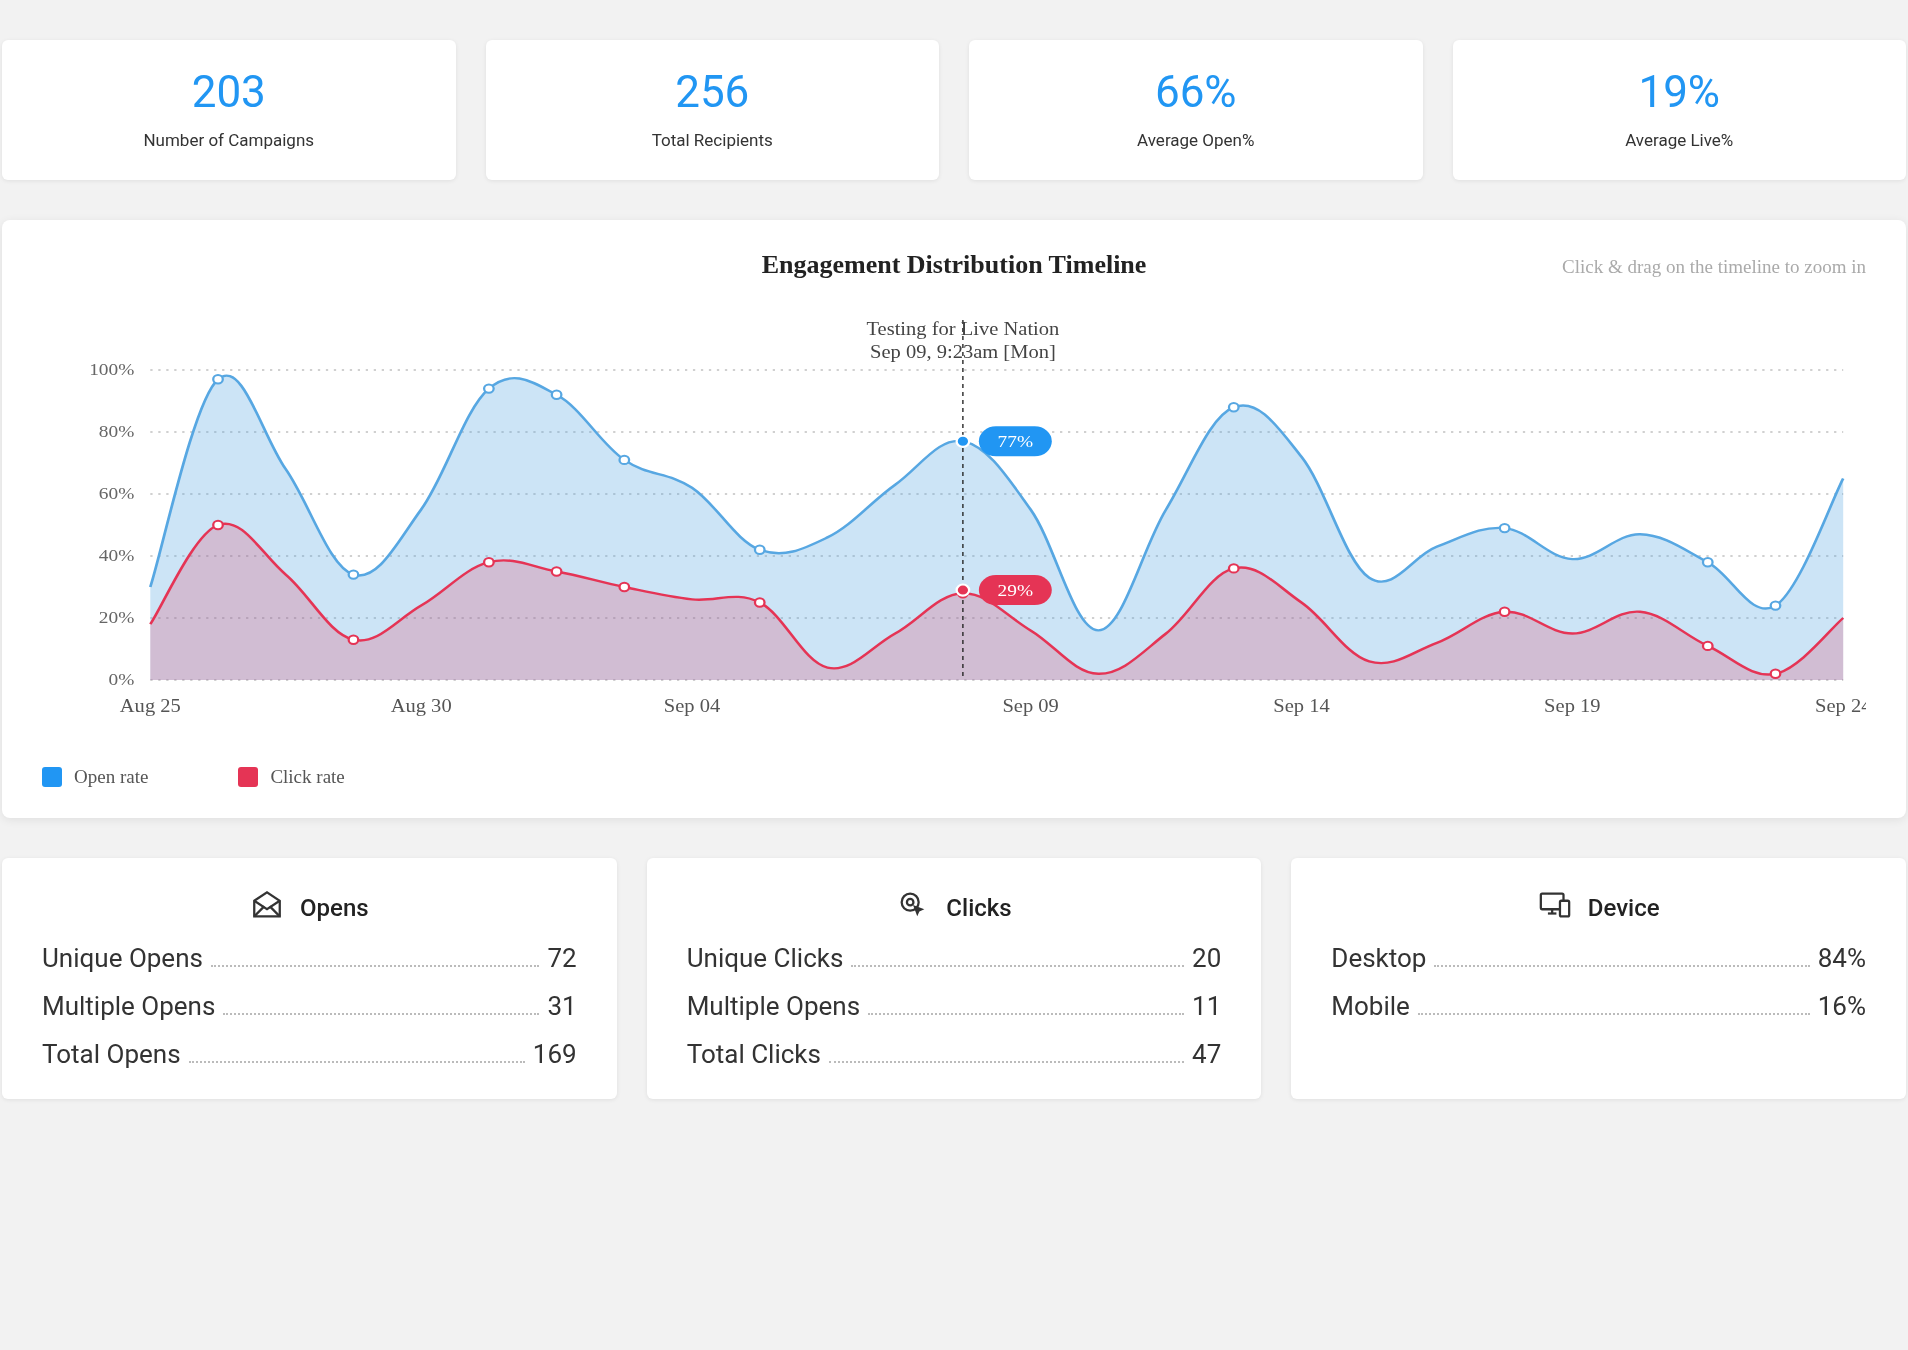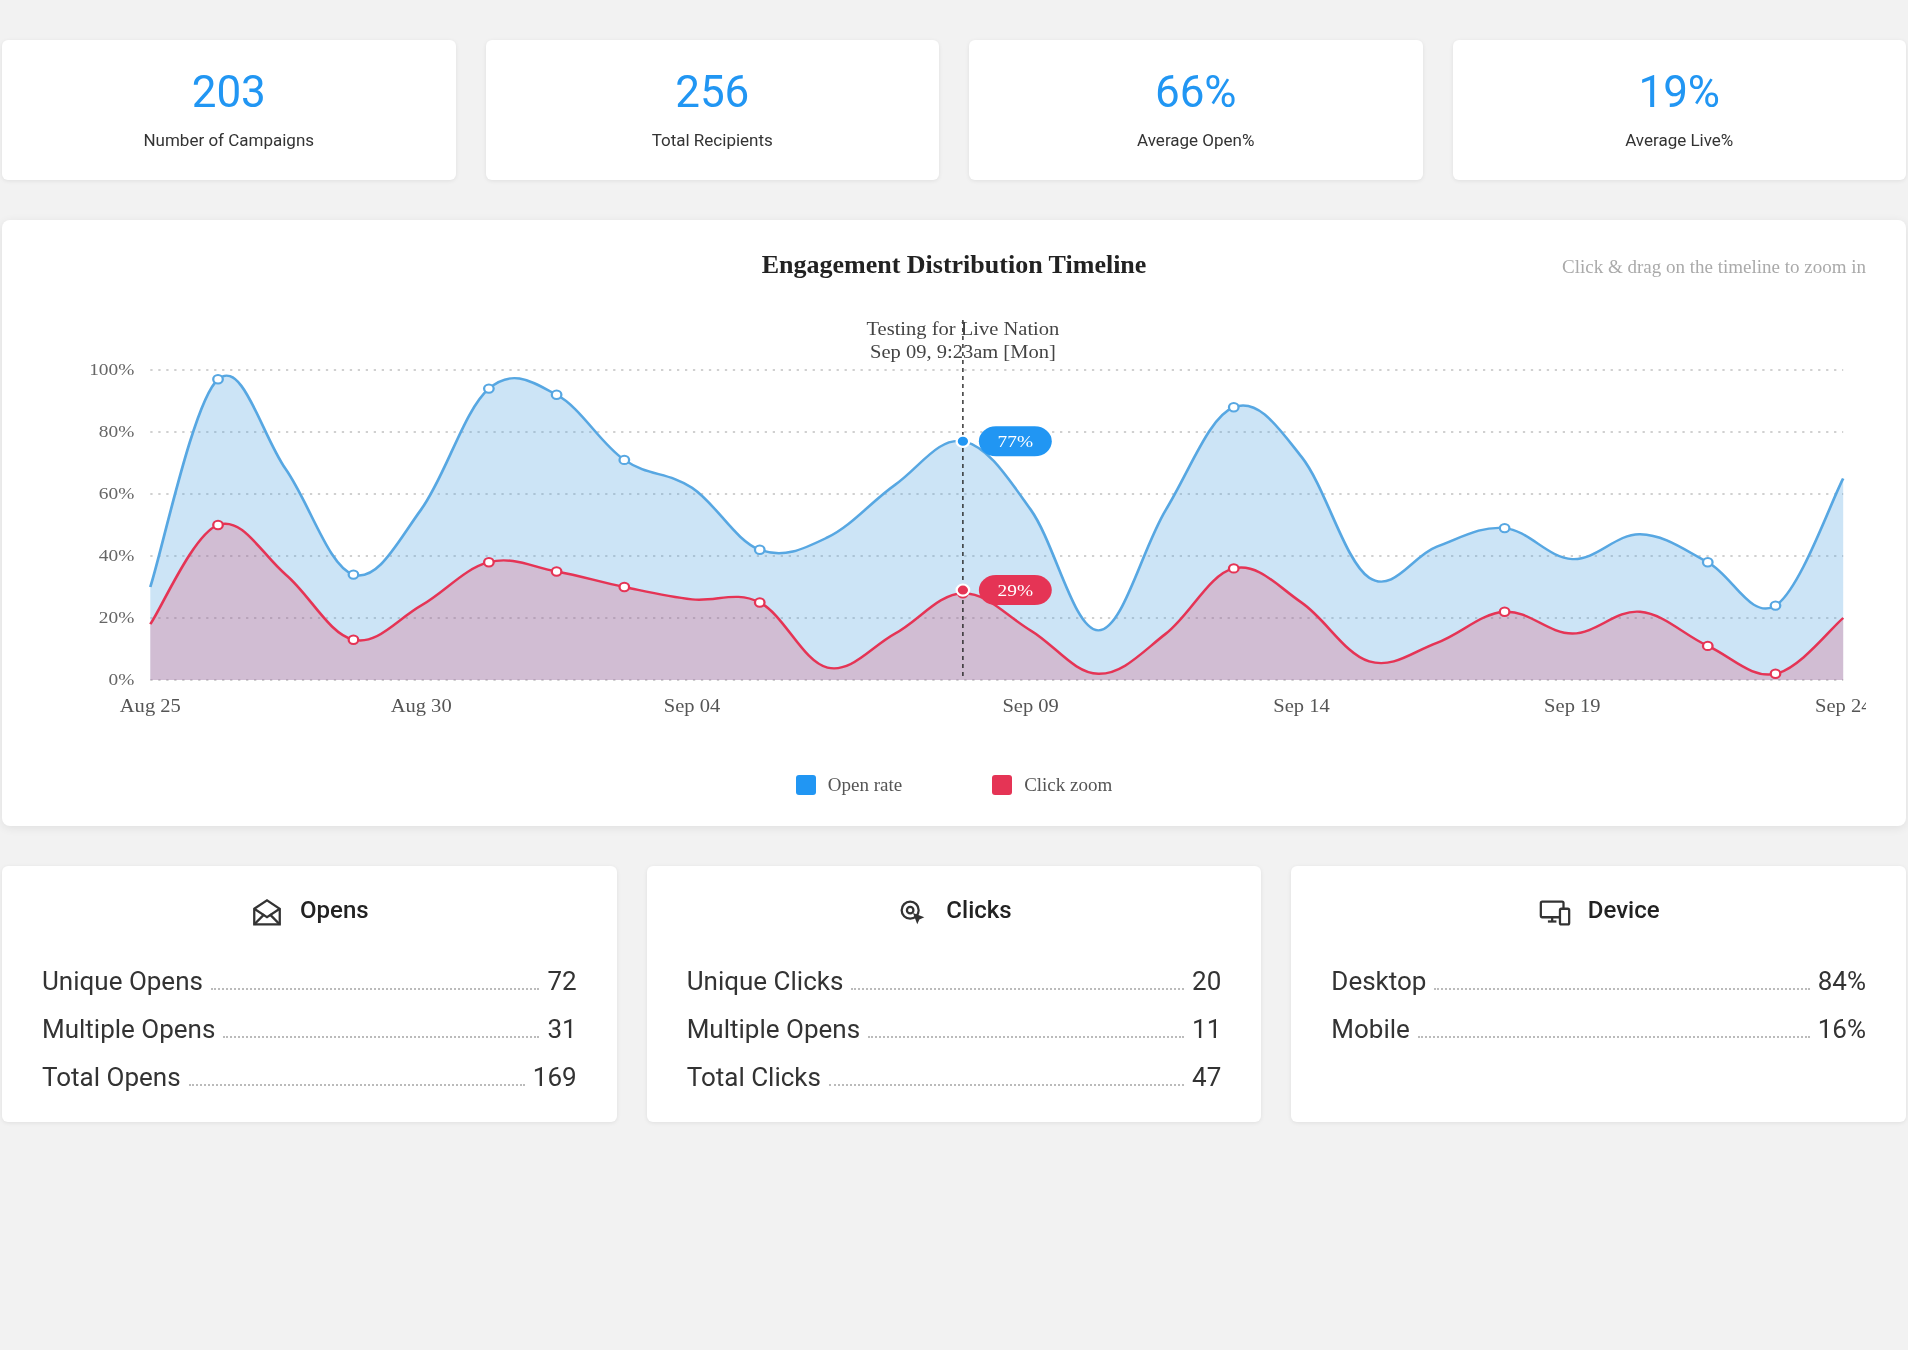--- a/index.html
+++ b/index.html
@@ -69,23 +69,22 @@
     color: #aaa;
   }
   .chart-area {
     position: relative;
     width: 100%;
     height: 430px;
     margin-top: 20px;
   }
   .legend {
     display: flex;
-    justify-content: center;
     gap: 90px;
-    margin-top: 34px;
+    margin-top: 26px;
   }
   .legend-item {
     display: flex;
     align-items: center;
     gap: 12px;
     font-size: 19px;
     color: #555;
   }
   .legend-swatch {
     width: 20px;
@@ -101,23 +100,23 @@
   .detail-card {
     flex: 1;
     background: #fff;
     border-radius: 6px;
     box-shadow: 0 1px 4px rgba(0,0,0,0.08);
     padding: 30px 40px 30px 40px;
   }
   .detail-header {
     display: flex;
     justify-content: center;
-    align-items: flex-start;
+    align-items: flex-end;
     gap: 16px;
-    margin-bottom: 36px;
+    margin-bottom: 21px;
   }
   .detail-title {
     font-size: 24px;
     color: #222;
     font-weight: 500;
   }
   .detail-icon {
     width: 34px;
     height: 34px;
     color: #333;
@@ -231,21 +230,21 @@
         </svg>
     </div>
 
     <div class="legend">
       <div class="legend-item">
         <span class="legend-swatch" style="background:#2196f3"></span>
         <span>Open rate</span>
       </div>
       <div class="legend-item">
         <span class="legend-swatch" style="background:#e53455"></span>
-        <span>Click zoom</span>
+        <span>Click rate</span>
       </div>
     </div>
   </div>
 
   <div class="detail-row">
 
     <div class="detail-card">
       <div class="detail-header">
         <span class="detail-icon">
           <svg viewBox="0 0 24 24" width="34" height="34" fill="none" stroke="currentColor" stroke-width="1.6">

